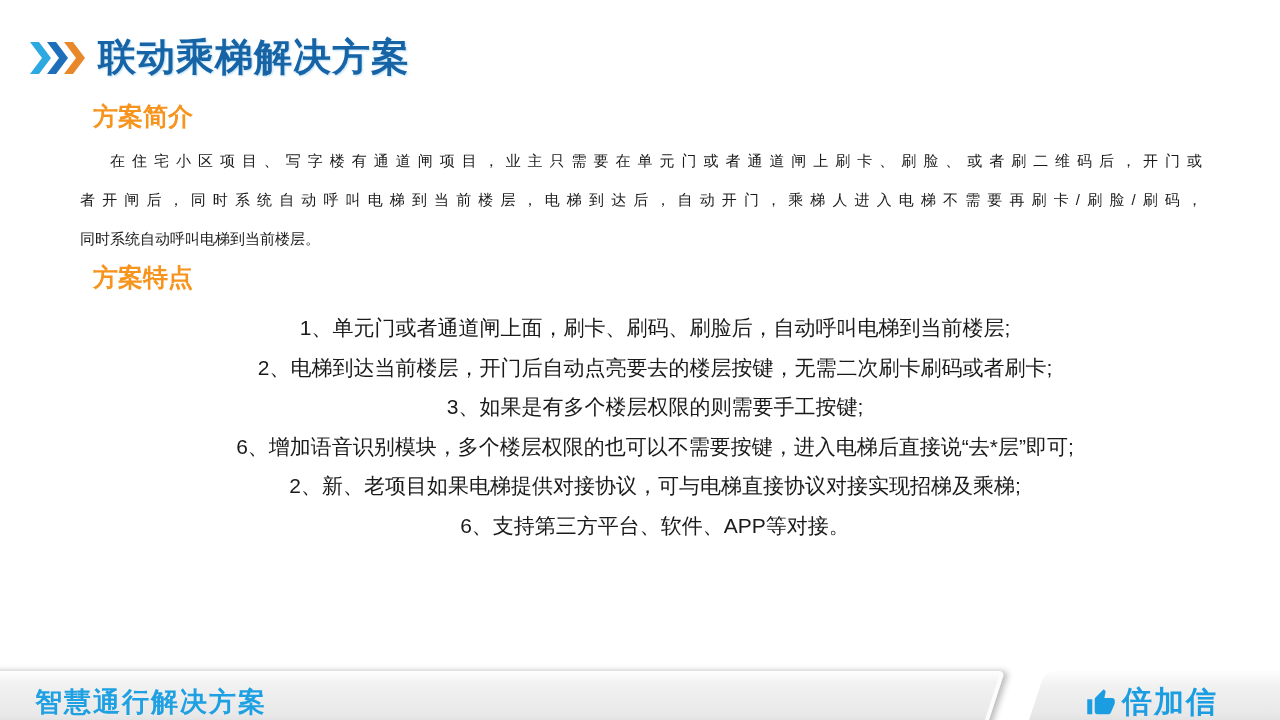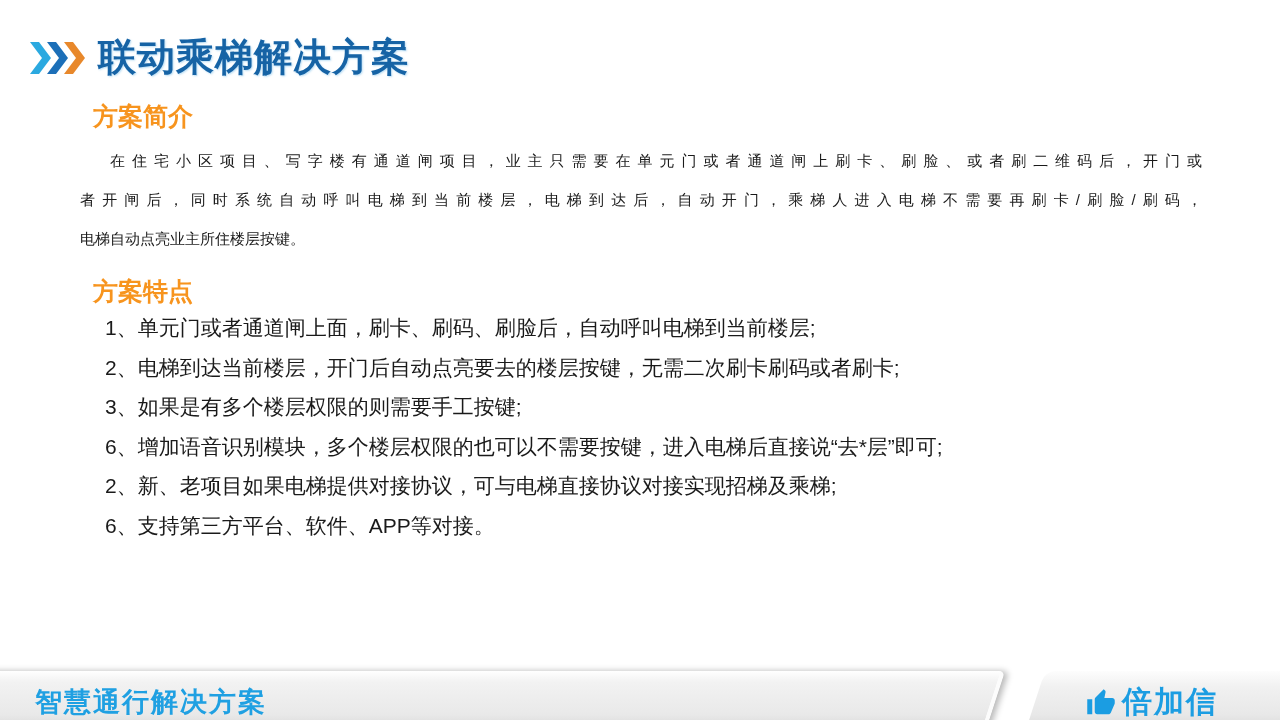--- a/index.html
+++ b/index.html
@@ -9,32 +9,32 @@
 
   
   .header { position:absolute; left:30px; top:32px; display:flex; align-items:center; }
   .chevrons { width:56px; height:32px; margin-right:12px; flex:0 0 auto; }
   .slide-title { font-size:38px; font-weight:bold; color:#1663A5; letter-spacing:1px;
                  text-shadow:1px 1px 2px rgba(100,180,230,.45); }
 
   
   .sec-heading { position:absolute; left:85px; font-size:25px; font-weight:bold; color:#F7941E;margin-left:8px; }
   .sec-heading.intro { top:100px; }
-  .sec-heading.features { top:275px; }
+  .sec-heading.features { top:261px; }
 
   
   .intro-par { position:absolute; left:80px; top:141px; width:1122px;
                font-size:15px; color:#1A1A1A; }
   .p-line { line-height:39px; white-space:nowrap; }
   .p-line.justify { text-align:justify; text-align-last:justify; white-space:normal; }
   .p-line.first { text-indent:2em; }
 
   
   .feature-list { position:absolute; left:105px; top:308px; width:1100px;
-                  list-style:none; font-size:21px; color:#1A1A1A; }
+                  list-style:none; font-size:21px; color:#1A1A1A;text-align:center; }
   .feature-list li { line-height:39.5px; }
 
   
   .footer { position:absolute; left:0; top:624px; width:1280px; height:62px;margin-top:47px; }
   .footer-bar-left {
     position:absolute; left:-40px; top:0; height:62px; width:1045px;
     transform:skewX(-18deg); transform-origin:top left;
     background:linear-gradient(180deg,#ffffff 0%,#f2f2f2 18%,#e9e9e9 70%,#dedede 86%,#d6d6d6 88%,#f2f2f2 90%,#e6e6e6 100%);
     border-top-right-radius:6px; border-right:4px solid #fcfcfc;
     box-shadow:4px 0 6px rgba(0,0,0,.28);
@@ -64,21 +64,21 @@
       <polygon points="17,0 26,0 38,16 26,32 17,32 29,16" fill="#1C6FB8"></polygon>
       <polygon points="34,0 43,0 55,16 43,32 34,32 46,16" fill="#E8882B"></polygon>
     </svg>
     <h1 class="slide-title">联动乘梯解决方案</h1>
   </div>
 
   <h2 class="sec-heading intro">方案简介</h2>
   <div class="intro-par">
     <div class="p-line justify first">在住宅小区项目、写字楼有通道闸项目，业主只需要在单元门或者通道闸上刷卡、刷脸、或者刷二维码后，开门或</div>
     <div class="p-line justify">者开闸后，同时系统自动呼叫电梯到当前楼层，电梯到达后，自动开门，乘梯人进入电梯不需要再刷卡/刷脸/刷码，</div>
-    <div class="p-line">电梯自动点亮业主所住楼层按键。</div>
+    <div class="p-line">同时系统自动呼叫电梯到当前楼层。</div>
   </div>
 
   <h2 class="sec-heading features">方案特点</h2>
   <ul class="feature-list">
     <li>1、单元门或者通道闸上面，刷卡、刷码、刷脸后，自动呼叫电梯到当前楼层;</li>
     <li>2、电梯到达当前楼层，开门后自动点亮要去的楼层按键，无需二次刷卡刷码或者刷卡;</li>
     <li>3、如果是有多个楼层权限的则需要手工按键;</li>
     <li>6、增加语音识别模块，多个楼层权限的也可以不需要按键，进入电梯后直接说“去*层”即可;</li>
     <li>2、新、老项目如果电梯提供对接协议，可与电梯直接协议对接实现招梯及乘梯;</li>
     <li>6、支持第三方平台、软件、APP等对接。</li>

